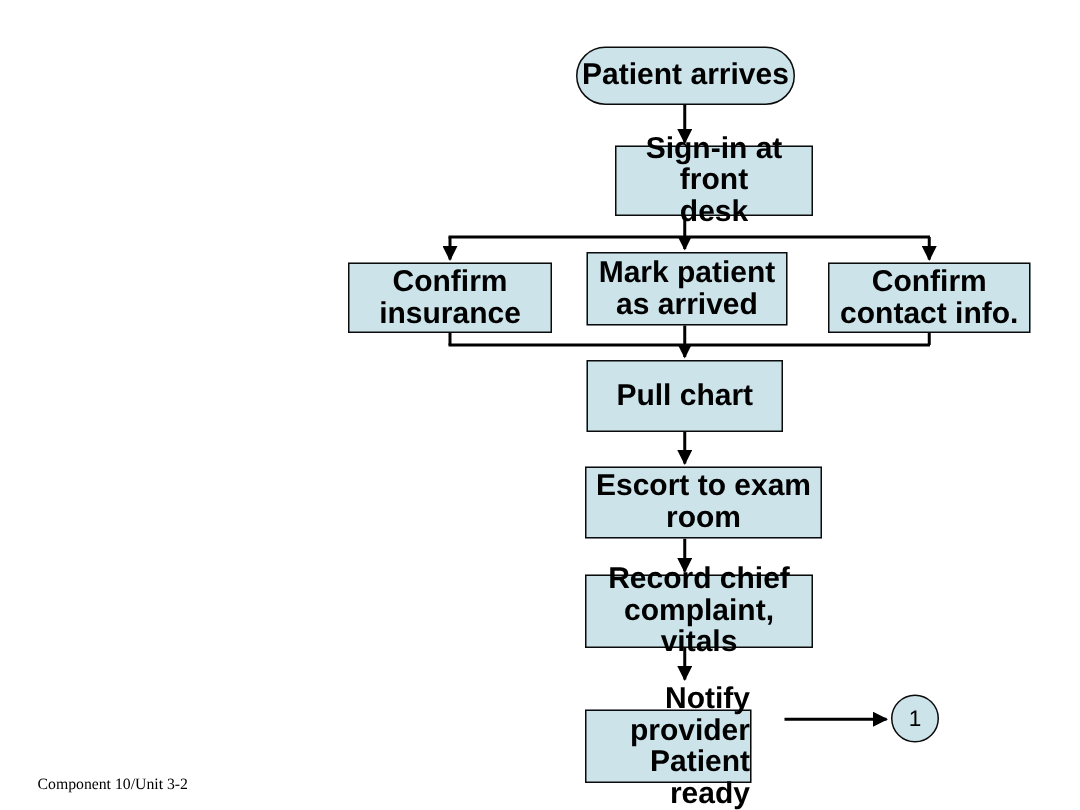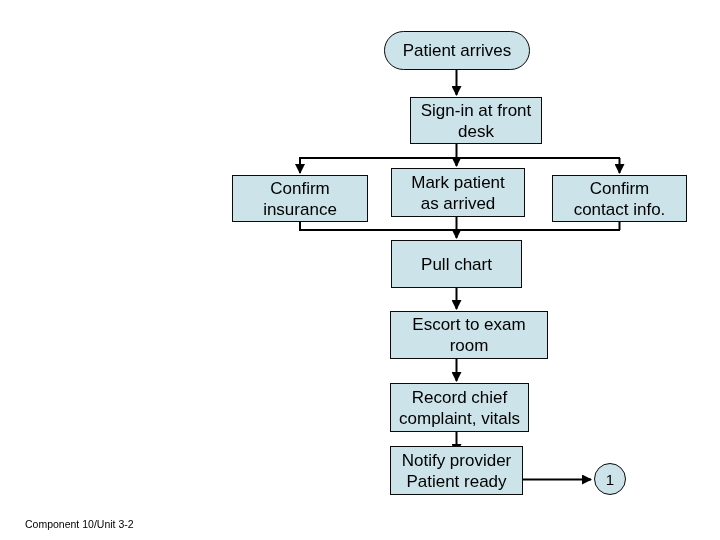--- a/index.html
+++ b/index.html
@@ -3,26 +3,26 @@
 <meta charset="utf-8">
 <style>
   html,body{margin:0;padding:0;}
   body{width:720px;height:540px;background:#ffffff;overflow:hidden;}
   .slide{position:relative;width:720px;height:540px;background:#ffffff;
          font-family:"Liberation Sans",sans-serif;color:#000;}
   .title{position:absolute;left:86px;top:36px;font-family:"DejaVu Sans",sans-serif;
          font-size:41px;font-weight:400;color:#000;letter-spacing:0px;white-space:nowrap;}
   .node{position:absolute;display:flex;align-items:center;justify-content:center;
         background:#cbe3e9;border:1.5px solid #0b0b0b;box-sizing:border-box;
-        font-size:17px;font-weight:400;line-height:21px;text-align:center;
+        font-size:20px;font-weight:700;line-height:21px;text-align:center;
         white-space:pre-line;color:#000;}
   .terminator{border-radius:20px;}
   .connector-circle{border-radius:50%;font-weight:400;font-size:15px;}
   #edges{position:absolute;left:0;top:0;pointer-events:none;}
-  .footer{position:absolute;font-family:Liberation Sans, sans-serif;font-size:10.5px;color:#000;}
+  .footer{position:absolute;font-family:Liberation Serif, serif;font-size:10.5px;color:#000;}
   .footer-left{left:25px;top:518px;}
   .footer-right{left:666px;top:540px;}
 </style>
 </head>
 <body>
 
 <div class="slide">
 
 
   <svg id="edges" width="720" height="540" viewBox="0 0 720 540">
@@ -68,24 +68,24 @@
 as arrived</div>
 
   <div class="node" style="left:552px;top:175px;width:135px;height:47px;">Confirm
 contact info.</div>
 
   <div class="node" style="left:391px;top:240px;width:131px;height:48px;">Pull chart</div>
 
   <div class="node" style="left:390px;top:311px;width:158px;height:48px;">Escort to exam
 room</div>
 
-  <div class="node" style="left:390px;top:383px;width:139px;height:49px;">Record chief
+  <div class="node" style="left:390px;top:383px;width:152px;height:49px;">Record chief
 complaint, vitals</div>
 
-  <div class="node" style="left:390px;top:446px;width:133px;height:49px;">Notify provider
+  <div class="node" style="left:390px;top:473px;width:111px;height:49px;text-align:right;">Notify provider
 Patient ready</div>
 
   <div class="node connector-circle" style="left:594px;top:463px;width:32px;height:32px;">1</div>
 
   <div class="footer footer-left">Component 10/Unit 3-2</div>
   <div class="footer footer-right">14</div>
 
 </div>
 
 </body></html>

